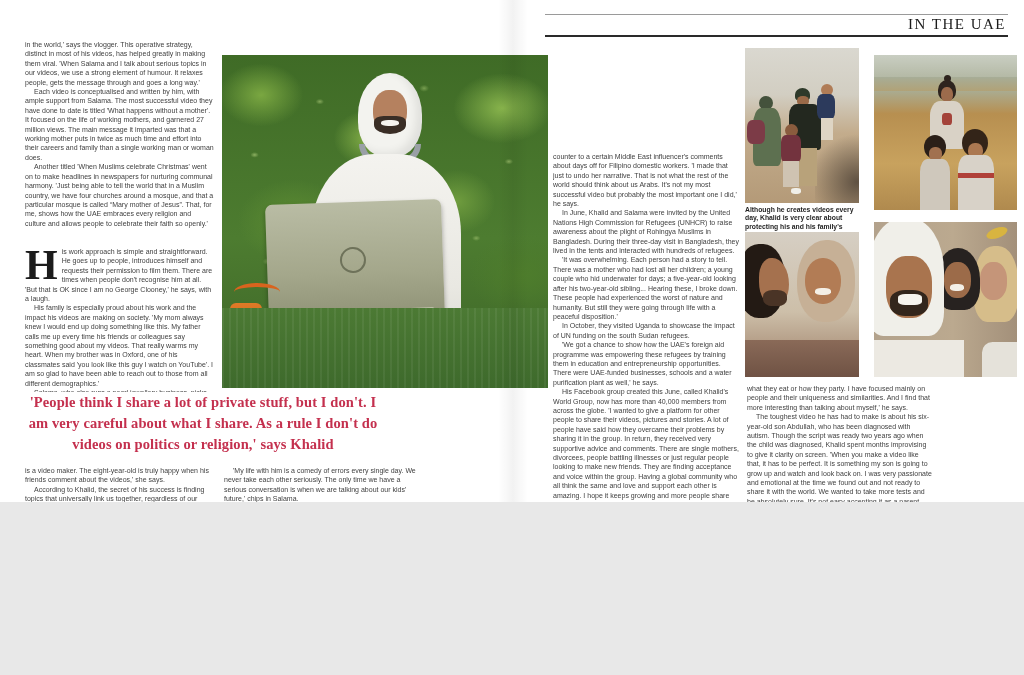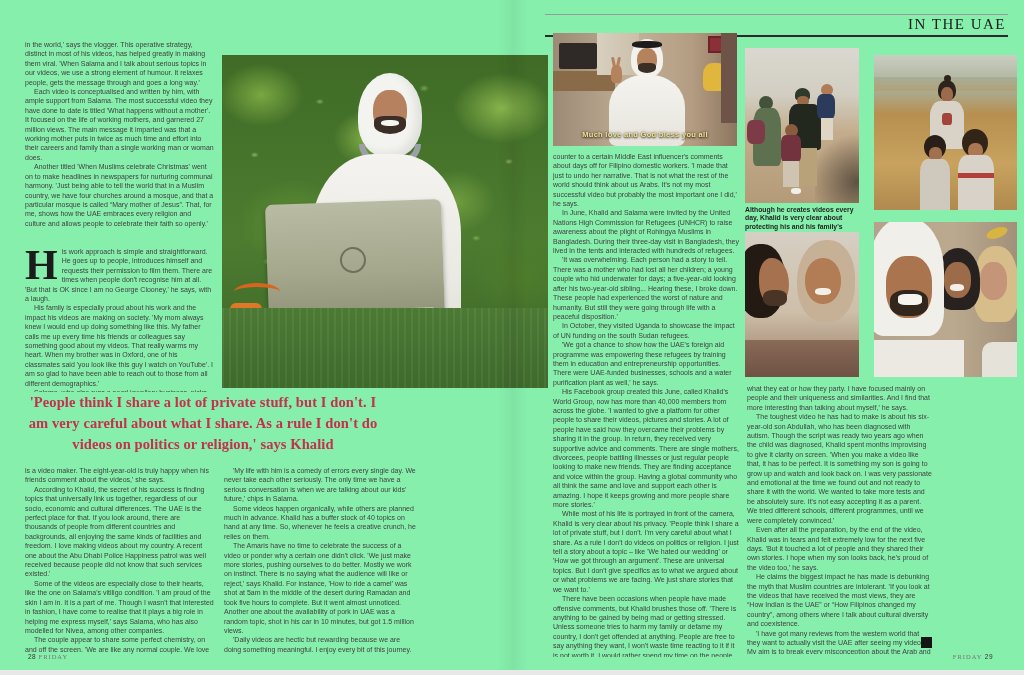--- a/index.html
+++ b/index.html
@@ -1,18 +1,18 @@
 <!DOCTYPE html>
 <html><head>
 <meta charset="utf-8">
 <style>
   * { margin:0; padding:0; box-sizing:border-box; }
   html,body { background:#e8e8e8; }
   .canvas {
-    position:relative; width:1024px; height:670px; background:#86efac;
+    position:relative; width:1024px; height:502px; background:#ffffff;
     overflow:hidden; font-family:"Liberation Sans", sans-serif; color:#3f3f3f;
   }
   .gutter-shadow { position:absolute; left:498px; top:0; width:30px; height:675px;
     background:linear-gradient(90deg, rgba(0,0,0,0) 0%, rgba(0,0,0,0.05) 50%, rgba(0,0,0,0) 100%);
     pointer-events:none; z-index:5; }
 
   
   .col { position:absolute; font-size:7px; line-height:9.4px; overflow:hidden; text-align:left; color:#414141; }
   .col p { margin:0; }
   .col p.ind { text-indent:9px; }
@@ -176,40 +176,20 @@
     <div class="s" style="left:12px; top:228px; width:46px; height:18px; border-top:4px solid #d8641e; border-radius:50%;"></div>
 
     <div class="s" style="left:231px; top:258px; width:72px; height:35px; background:#2b2b2b; border-radius:6px;">
       <div class="s" style="left:8px; top:8px; width:10px; height:10px; background:#4d4d4d; border-radius:50%;"></div>
       <div class="s" style="left:24px; top:8px; width:10px; height:10px; background:#4d4d4d; border-radius:50%;"></div>
       <div class="s" style="left:44px; top:6px; width:20px; height:14px; background:#404040; border-radius:3px;"></div>
     </div>
     <div class="s grass"></div>
   </div>
 
-  <div class="ph video-still">
-    <div class="s" style="left:6px; top:10px; width:38px; height:26px; background:#2f2a28; border-radius:2px;"></div>
-    <div class="s" style="left:0px; top:38px; width:62px; height:20px; background:#8a6b47;"></div>
-    <div class="s" style="left:44px; top:0px; width:42px; height:42px; background:linear-gradient(90deg,#d8cfc0,#cbbfa9);"></div>
-    <div class="s" style="left:155px; top:3px; width:17px; height:17px; background:#8c2f36; border:2px solid #6b2228;"></div>
-    <div class="s" style="left:150px; top:30px; width:24px; height:28px; background:#e0b73c; border-radius:40% 40% 20% 20%;"></div>
-    <div class="s" style="left:168px; top:0px; width:16px; height:90px; background:#6e5448;"></div>
-
-    <div class="s" style="left:52px; top:6px; width:84px; height:107px;">
-      <div class="s" style="left:26px; top:0px; width:32px; height:38px; background:#f2f1ec; border-radius:50% 50% 40% 40%;"></div>
-      <div class="s" style="left:27px; top:2px; width:30px; height:7px; background:#1d1d1d; border-radius:40%;"></div>
-      <div class="s" style="left:32px; top:9px; width:20px; height:24px; background:#b5825e; border-radius:45%;"></div>
-      <div class="s" style="left:33px; top:24px; width:18px; height:10px; background:#3b2e25; border-radius:30% 30% 50% 50%;"></div>
-      <div class="s" style="left:4px; top:36px; width:76px; height:71px; background:linear-gradient(180deg,#f4f3ee,#e6e4dc); border-radius:45% 45% 10% 10%;"></div>
-      <div class="s" style="left:6px; top:26px; width:11px; height:18px; background:#b5825e; border-radius:40% 40% 30% 30%;"></div>
-      <div class="s" style="left:7px; top:18px; width:3px; height:10px; background:#b5825e; border-radius:2px; transform:rotate(-12deg);"></div>
-      <div class="s" style="left:12px; top:18px; width:3px; height:10px; background:#b5825e; border-radius:2px; transform:rotate(12deg);"></div>
-    </div>
-    <div class="subtitle-overlay" style="color: rgb(236, 225, 149);">Much love and God bless you all</div>
-  </div>
 
   <div class="col" style="left:553px; top:152px; width:186px; height:505px;">
     <p>counter to a certain Middle East influencer's comments about days off for Filipino domestic workers. 'I made that just to undo her narrative. That is not what the rest of the world should think about us Arabs. It's not my most successful video but probably the most important one I did,' he says.</p>
     <p class="ind">In June, Khalid and Salama were invited by the United Nations High Commission for Refugees (UNHCR) to raise awareness about the plight of Rohingya Muslims in Bangladesh. During their three-day visit in Bangladesh, they lived in the tents and interacted with hundreds of refugees.</p>
     <p class="ind">'It was overwhelming. Each person had a story to tell. There was a mother who had lost all her children; a young couple who hid underwater for days; a five-year-old looking after his two-year-old sibling... Hearing these, I broke down. These people had experienced the worst of nature and humanity. But still they were going through life with a peaceful disposition.'</p>
     <p class="ind">In October, they visited Uganda to showcase the impact of UN funding on the south Sudan refugees.</p>
     <p class="ind">'We got a chance to show how the UAE's foreign aid programme was empowering these refugees by training them in education and entrepreneurship opportunities. There were UAE-funded businesses, schools and a water purification plant as well,' he says.</p>
     <p class="ind">His Facebook group created this June, called Khalid's World Group, now has more than 40,000 members from across the globe. 'I wanted to give a platform for other people to share their videos, pictures and stories. A lot of people have said how they overcame their problems by sharing it in the group. In return, they received very supportive advice and comments. There are single mothers, divorcees, people battling illnesses or just regular people looking to make new friends. They are finding acceptance and voice within the group. Having a global community who all think the same and love and support each other is amazing. I hope it keeps growing and more people share more stories.'</p>
     <p class="ind">While most of his life is portrayed in front of the camera, Khalid is very clear about his privacy. 'People think I share a lot of private stuff, but I don't. I'm very careful about what I share. As a rule I don't do videos on politics or religion. I just tell a story about a topic – like 'We hated our wedding' or 'How we got through an argument'. These are universal topics. But I don't give specifics as to what we argued about or what problems we are facing. We just share stories that we want to.'</p>
     <p class="ind">There have been occasions when people have made offensive comments, but Khalid brushes those off. 'There is anything to be gained by being mad or getting stressed. Unless someone tries to harm my family or defame my country, I don't get offended at anything. People are free to say anything they want, I won't waste time reacting to it if it is not worth it. I would rather spend my time on the people who are positive and supportive and help me drive my career forward.'</p>

